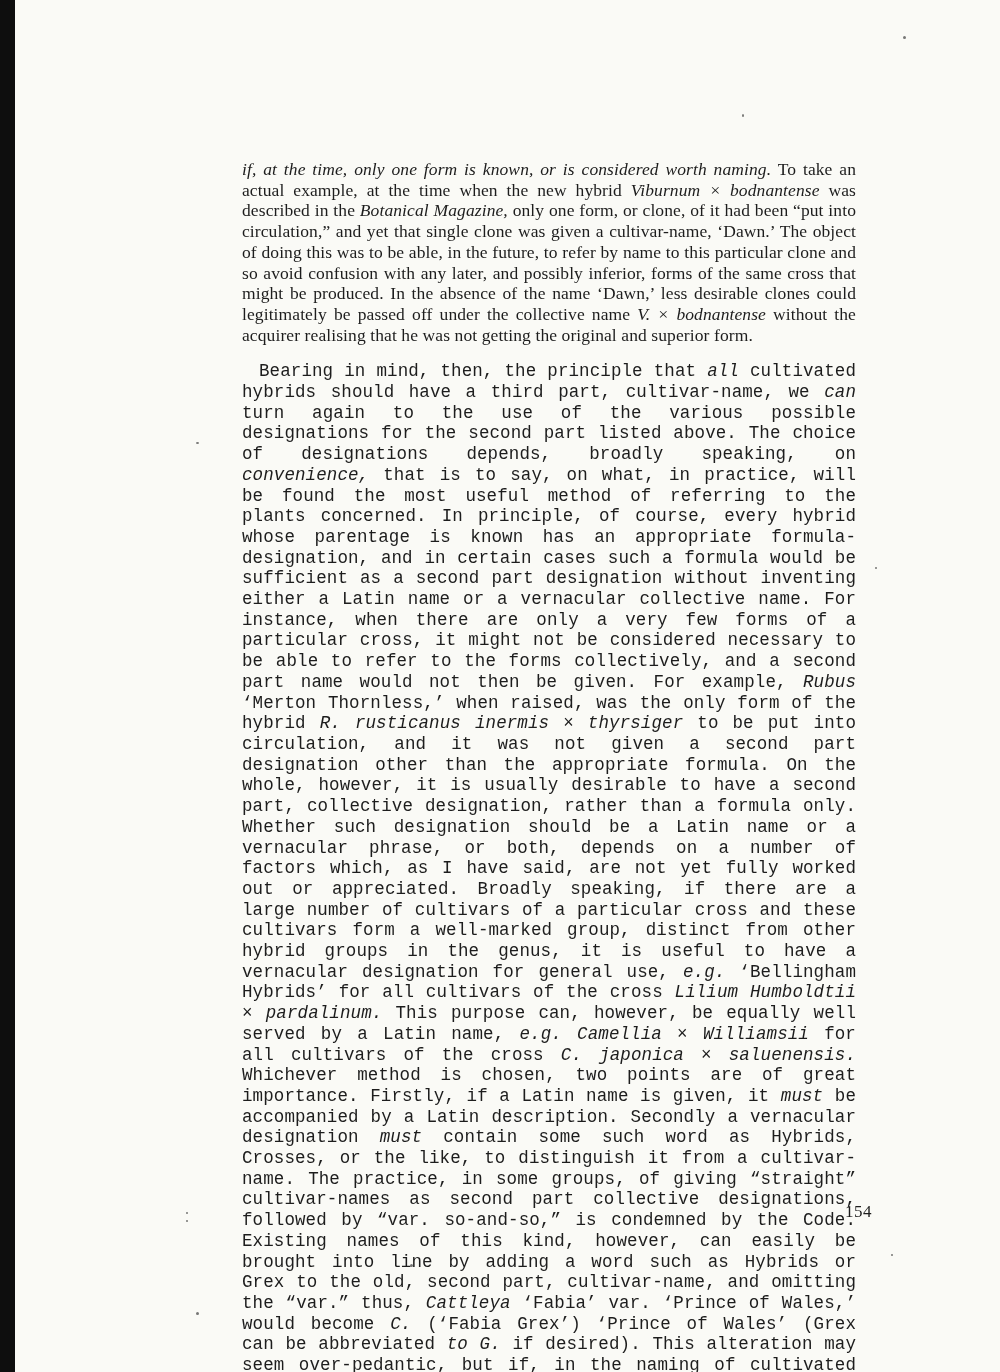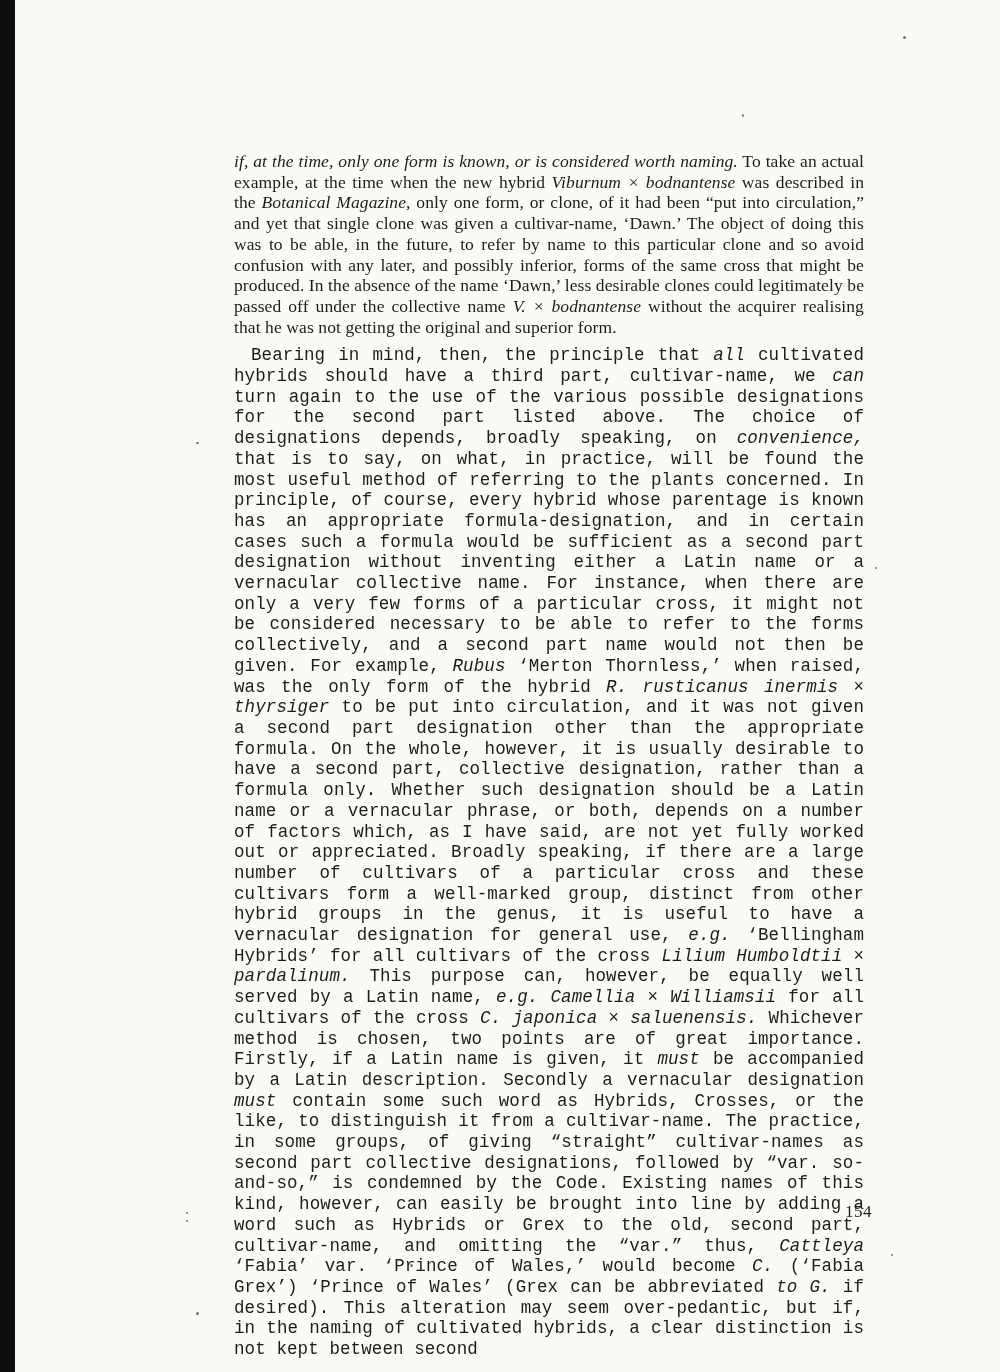--- a/index.html
+++ b/index.html
@@ -26,21 +26,21 @@
   .text-block {
     position: absolute;
     left: 226px;
     top: 143px;
     width: 646px;
     font-size: 17.5px;
     line-height: 20.7px;
     letter-spacing: 0.1px;
   }
   .para {
-    margin: 8px;
+    margin: 16px;
     padding: 0;
     text-align: justify;
   }
   .para.indent {
     text-indent: 17px;
     font-family: Liberation Mono, monospace;
   }
   .para i {
     font-style: italic;
   }

